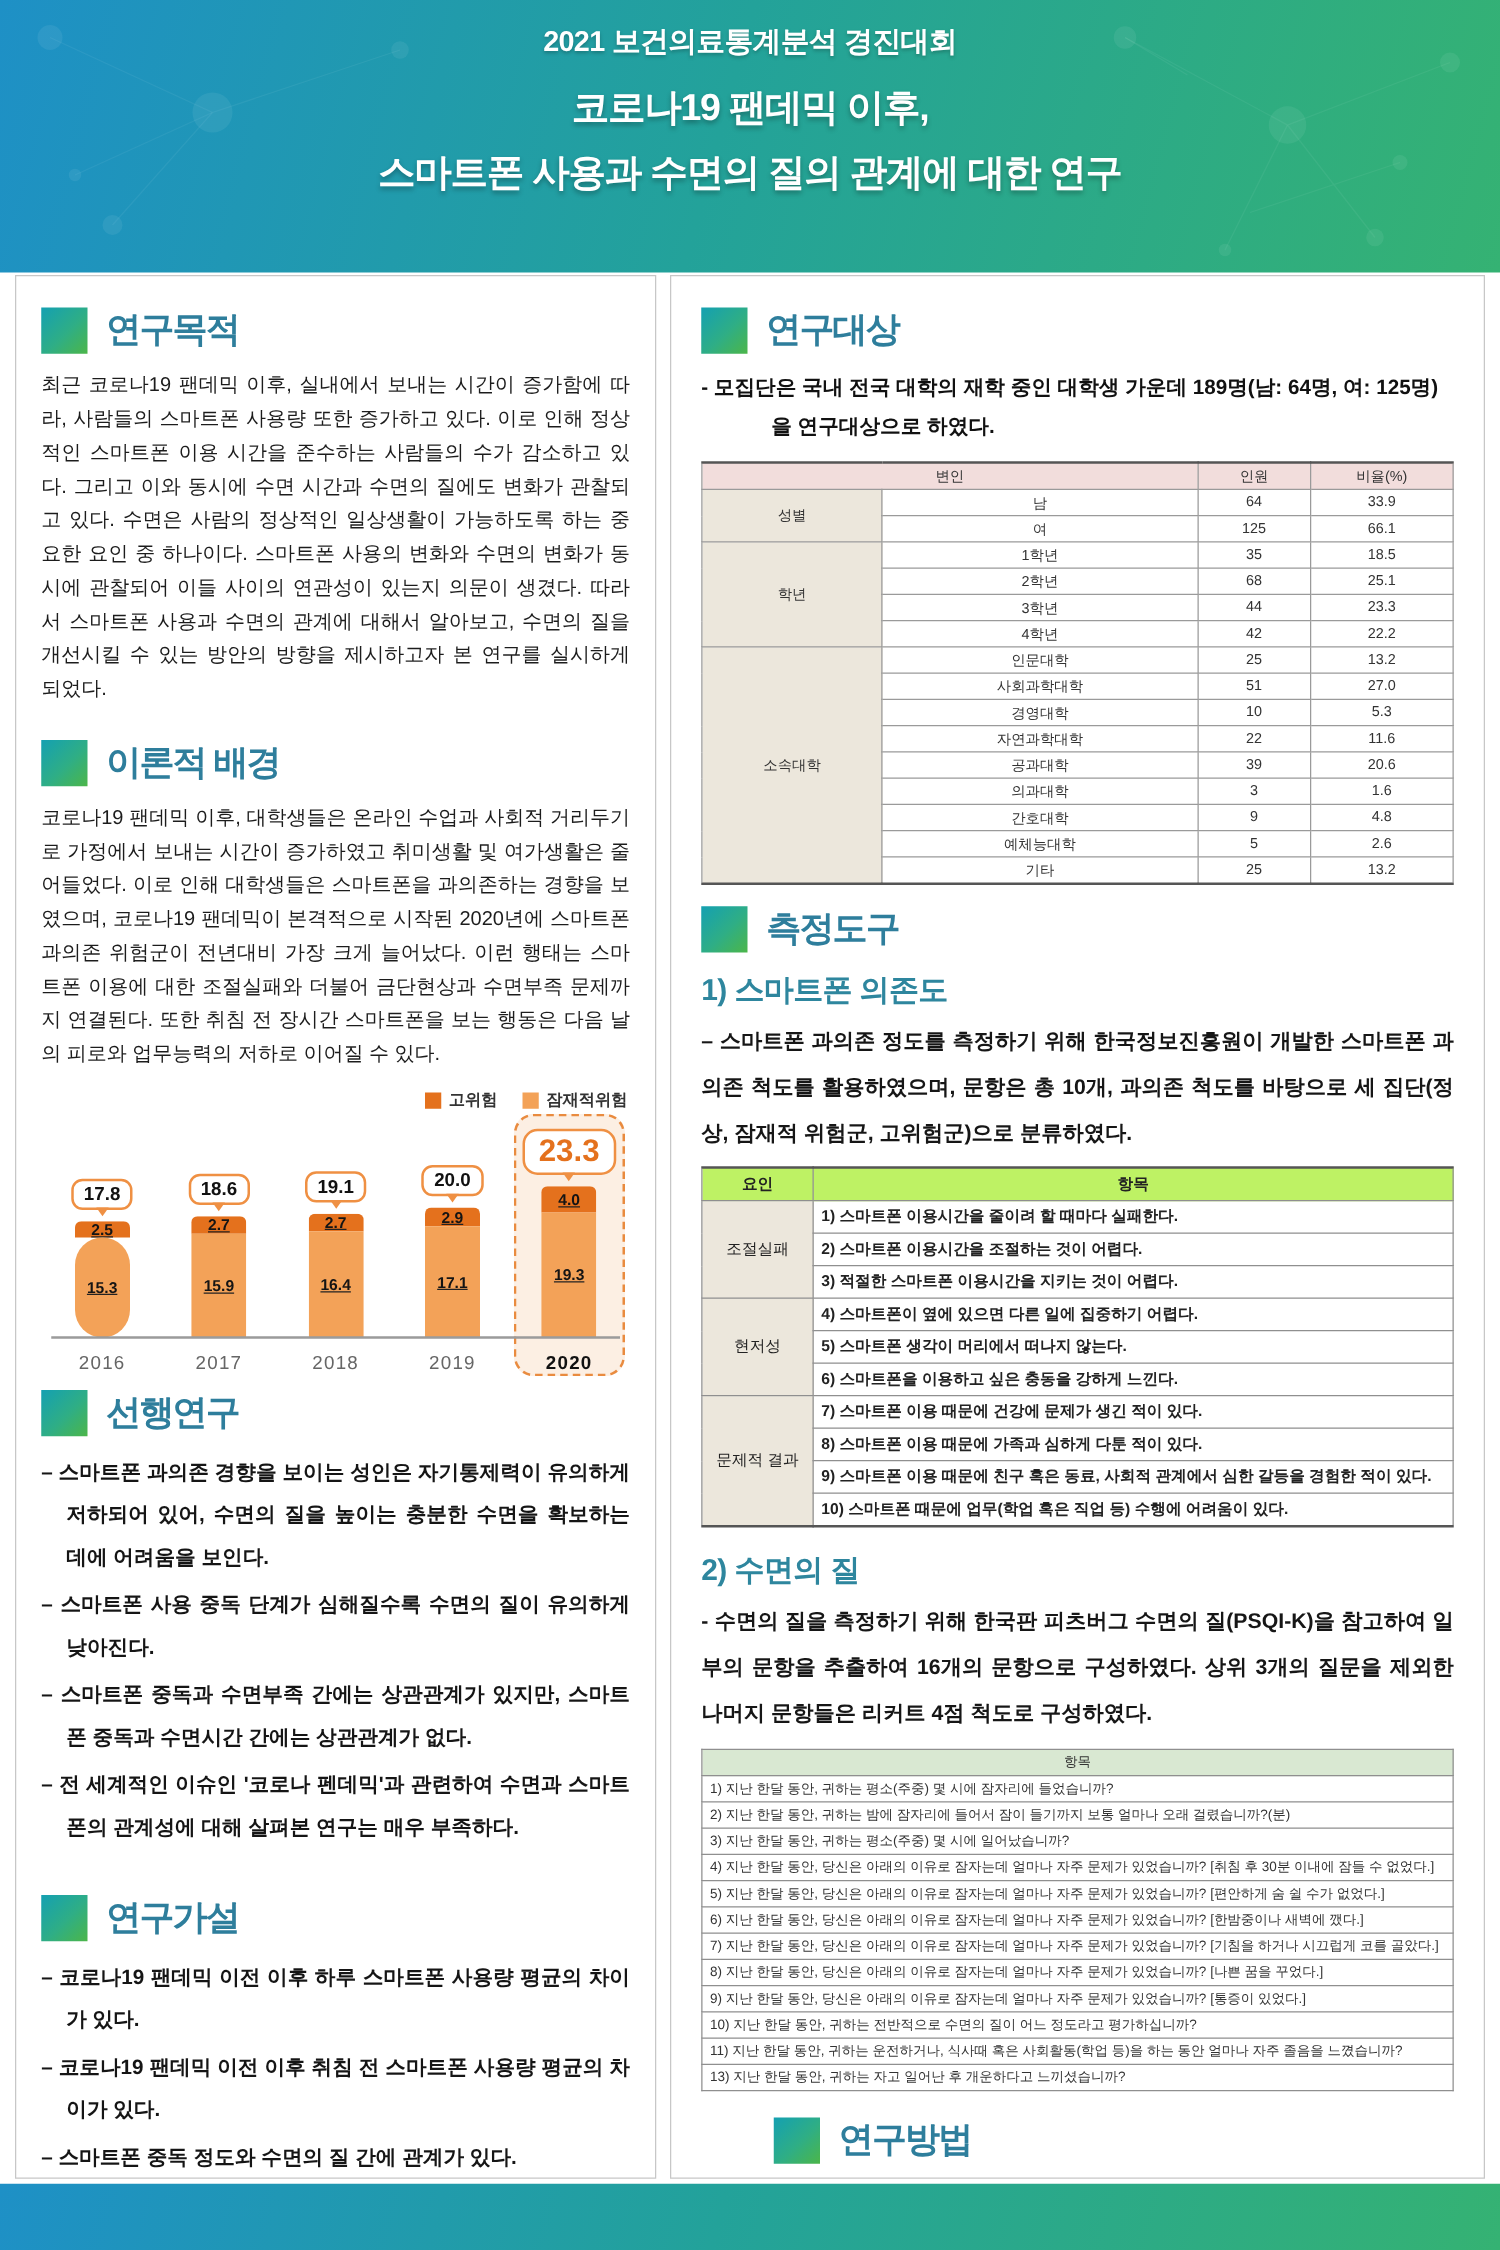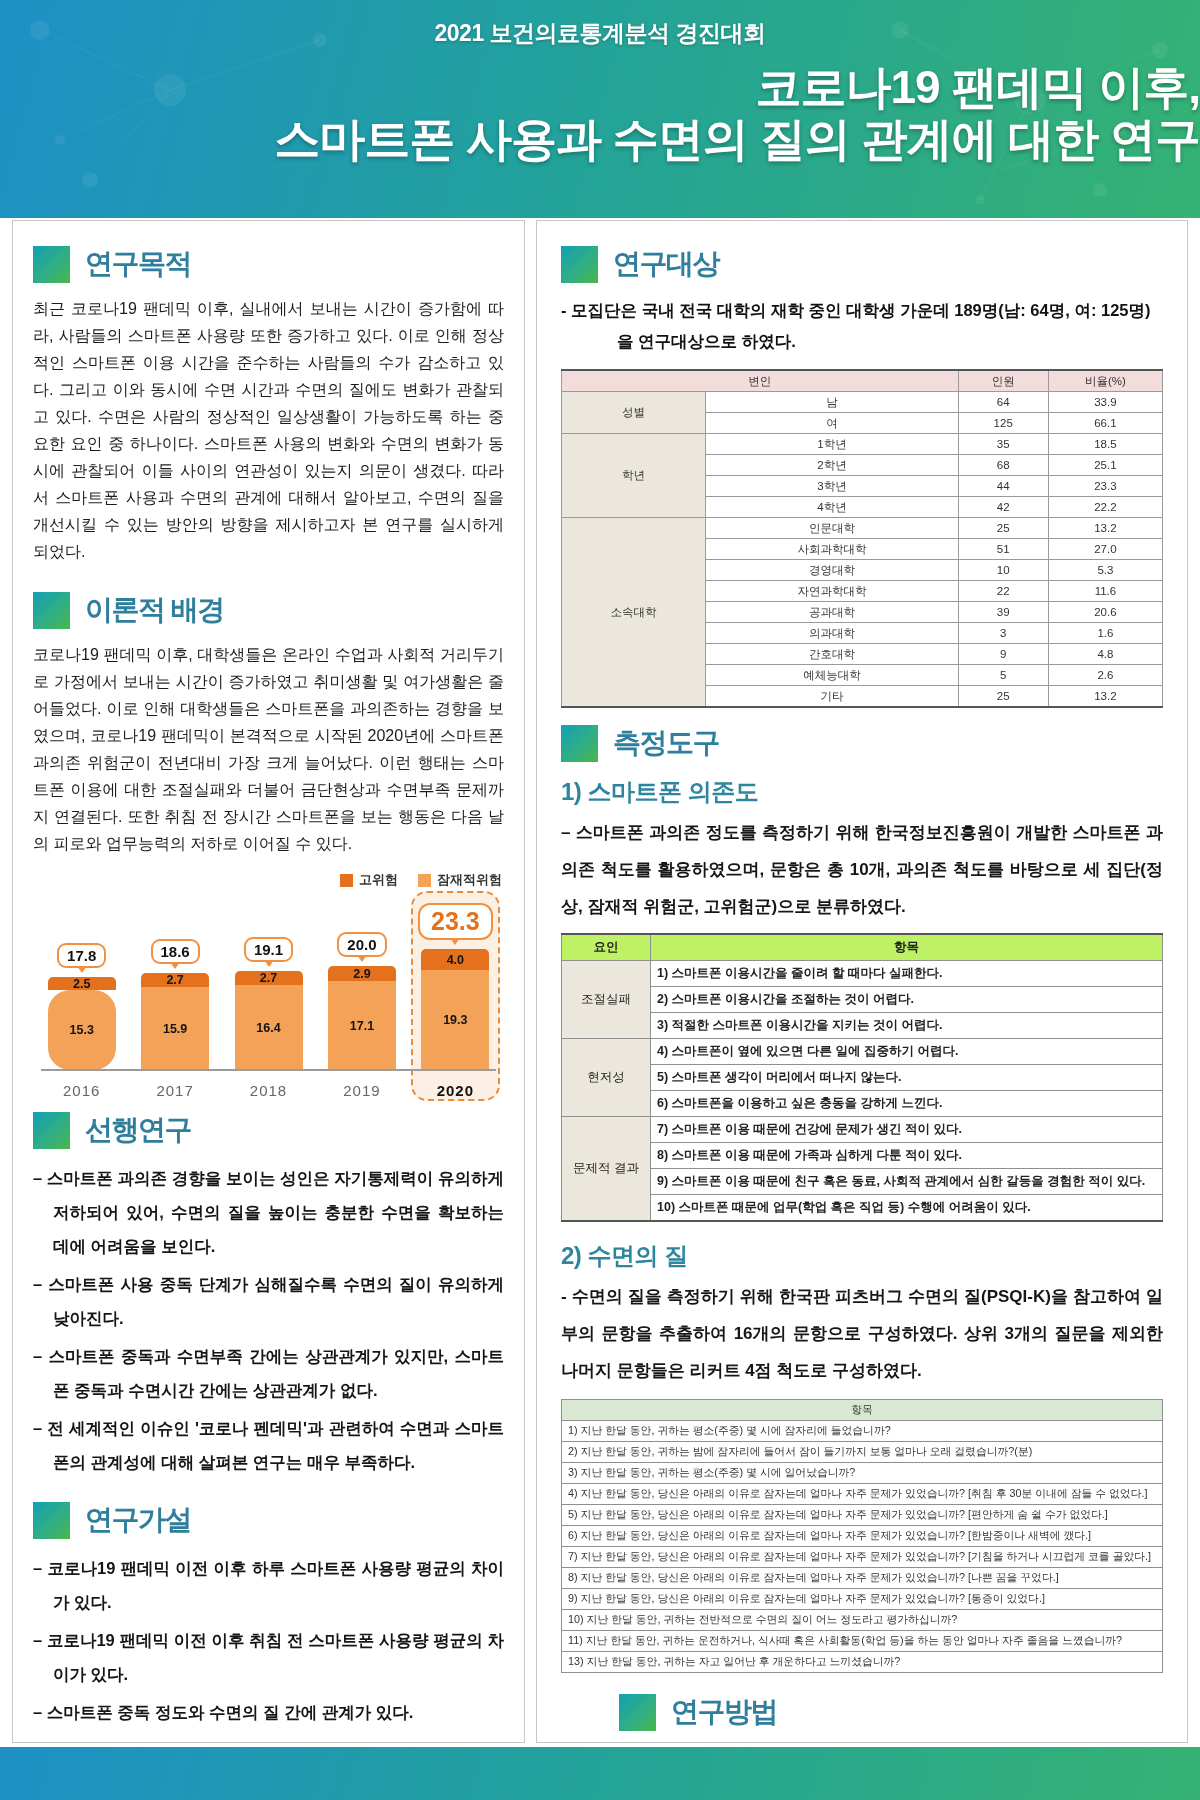--- a/index.html
+++ b/index.html
@@ -13,22 +13,22 @@
     background:linear-gradient(105deg,#1e90c6 0%,#23a29a 48%,#35b273 100%);
   }
   .bottom-banner{
     position:absolute;bottom:0;left:0;width:1200px;height:53px;
     background:linear-gradient(105deg,#1e90c6 0%,#23a29a 48%,#35b273 100%);
   }
   .net-decor{position:absolute;inset:0;opacity:.55;pointer-events:none;}
   .banner-inner{position:relative;text-align:center;color:#fff;z-index:1;}
   .competition{padding-top:18px;font-size:23px;font-weight:bold;letter-spacing:-.5px;
     text-shadow:0 1px 3px rgba(0,0,0,.25);}
-  .main-title{font-size:46px;font-weight:bold;line-height:52px;margin-top:12px;letter-spacing:-1px;
-    text-shadow:0 2px 4px rgba(0,0,0,.3);text-align:right;}
+  .main-title{font-size:30px;font-weight:bold;line-height:52px;margin-top:12px;letter-spacing:-1px;
+    text-shadow:0 2px 4px rgba(0,0,0,.3);}
   .authors{margin-top:14px;font-size:18px;font-weight:bold;text-shadow:0 1px 2px rgba(0,0,0,.25);}
 
   
   .card{position:absolute;top:220px;bottom:57px;background:#fff;border:1px solid #c7c7c7;
     box-sizing:border-box;}
   .card.left{left:12px;width:513px;padding:12px 20px;}
   .card.right{left:536px;width:652px;padding:12px 24px;}
 
   
   .sec-head{display:flex;align-items:center;gap:15px;margin:12px 0 12px;}
@@ -59,21 +59,21 @@
     justify-content:flex-end;height:100%;padding-bottom:31px;box-sizing:border-box;z-index:1;}
   .cgroup .year{position:absolute;bottom:2px;font-size:15px;color:#666;letter-spacing:1px;z-index:3;}
   .cgroup.hl .year{color:#111;font-weight:bold;}
   .cgroup.hl::before{content:"";position:absolute;top:-2px;bottom:0;left:2px;right:2px;
     border:2px dashed #e98b3f;border-radius:16px;background:#fcefe3;z-index:0;}
   .total{position:relative;border:2px solid #ef9043;border-radius:9px;background:#fff;
     font-weight:bold;font-size:15px;color:#111;padding:2px 8px;margin-bottom:9px;z-index:1;}
   .total::after{content:"";position:absolute;left:50%;bottom:-7px;transform:translateX(-50%);
     border:5px solid transparent;border-top:7px solid #ef9043;border-bottom:none;}
   .cgroup.hl .total{font-size:25px;color:#e4711d;border-radius:12px;padding:2px 11px;}
-  .bar{width:68px;display:flex;flex-direction:column;border-radius:5px 5px 0 0;overflow:hidden;z-index:1;}
+  .bar{width:44px;display:flex;flex-direction:column;border-radius:5px 5px 0 0;overflow:hidden;z-index:1;text-decoration:underline;}
   .seg{display:flex;align-items:center;justify-content:center;font-size:12.5px;font-weight:bold;
     color:#141414;overflow:visible;}
 
   
   table{border-collapse:collapse;width:100%;}
   .demo-table{margin:12px 0 4px;font-size:11.5px;padding-left:28px;}
   .demo-table th,.demo-table td{border:1px solid #9a9a9a;text-align:center;padding:2.5px 4px;color:#333;}
   .demo-table thead th{background:#f2dddc;font-weight:normal;}
   .demo-table .grp-cell{background:#ece7dc;}
   .demo-table{border-top:2px solid #555;border-bottom:2px solid #555;}
@@ -204,21 +204,21 @@
     <span class="sec-sq"></span>
     <span class="sec-title">선행연구</span>
   </div>
   <div class="bullets">
       <div class="bullet-item">– 스마트폰 과의존 경향을 보이는 성인은 자기통제력이 유의하게 저하되어 있어, 수면의 질을 높이는 충분한 수면을 확보하는 데에 어려움을 보인다.</div>
       <div class="bullet-item">– 스마트폰 사용 중독 단계가 심해질수록 수면의 질이 유의하게 낮아진다.</div>
       <div class="bullet-item">– 스마트폰 중독과 수면부족 간에는 상관관계가 있지만, 스마트폰 중독과 수면시간 간에는 상관관계가 없다.</div>
       <div class="bullet-item">– 전 세계적인 이슈인 '코로나 펜데믹'과 관련하여 수면과 스마트폰의 관계성에 대해 살펴본 연구는 매우 부족하다.</div>
     </div>
 
-  <div class="sec-head" style="margin-top:22px;">
+  <div class="sec-head" style="margin-top:36px;">
     <span class="sec-sq"></span>
     <span class="sec-title">연구가설</span>
   </div>
   <div class="bullets">
       <div class="bullet-item">– 코로나19 팬데믹 이전 이후 하루 스마트폰 사용량 평균의 차이가 있다.</div>
       <div class="bullet-item">– 코로나19 팬데믹 이전 이후 취침 전 스마트폰 사용량 평균의 차이가 있다.</div>
       <div class="bullet-item">– 스마트폰 중독 정도와 수면의 질 간에 관계가 있다.</div>
     </div>
 
 </div>

